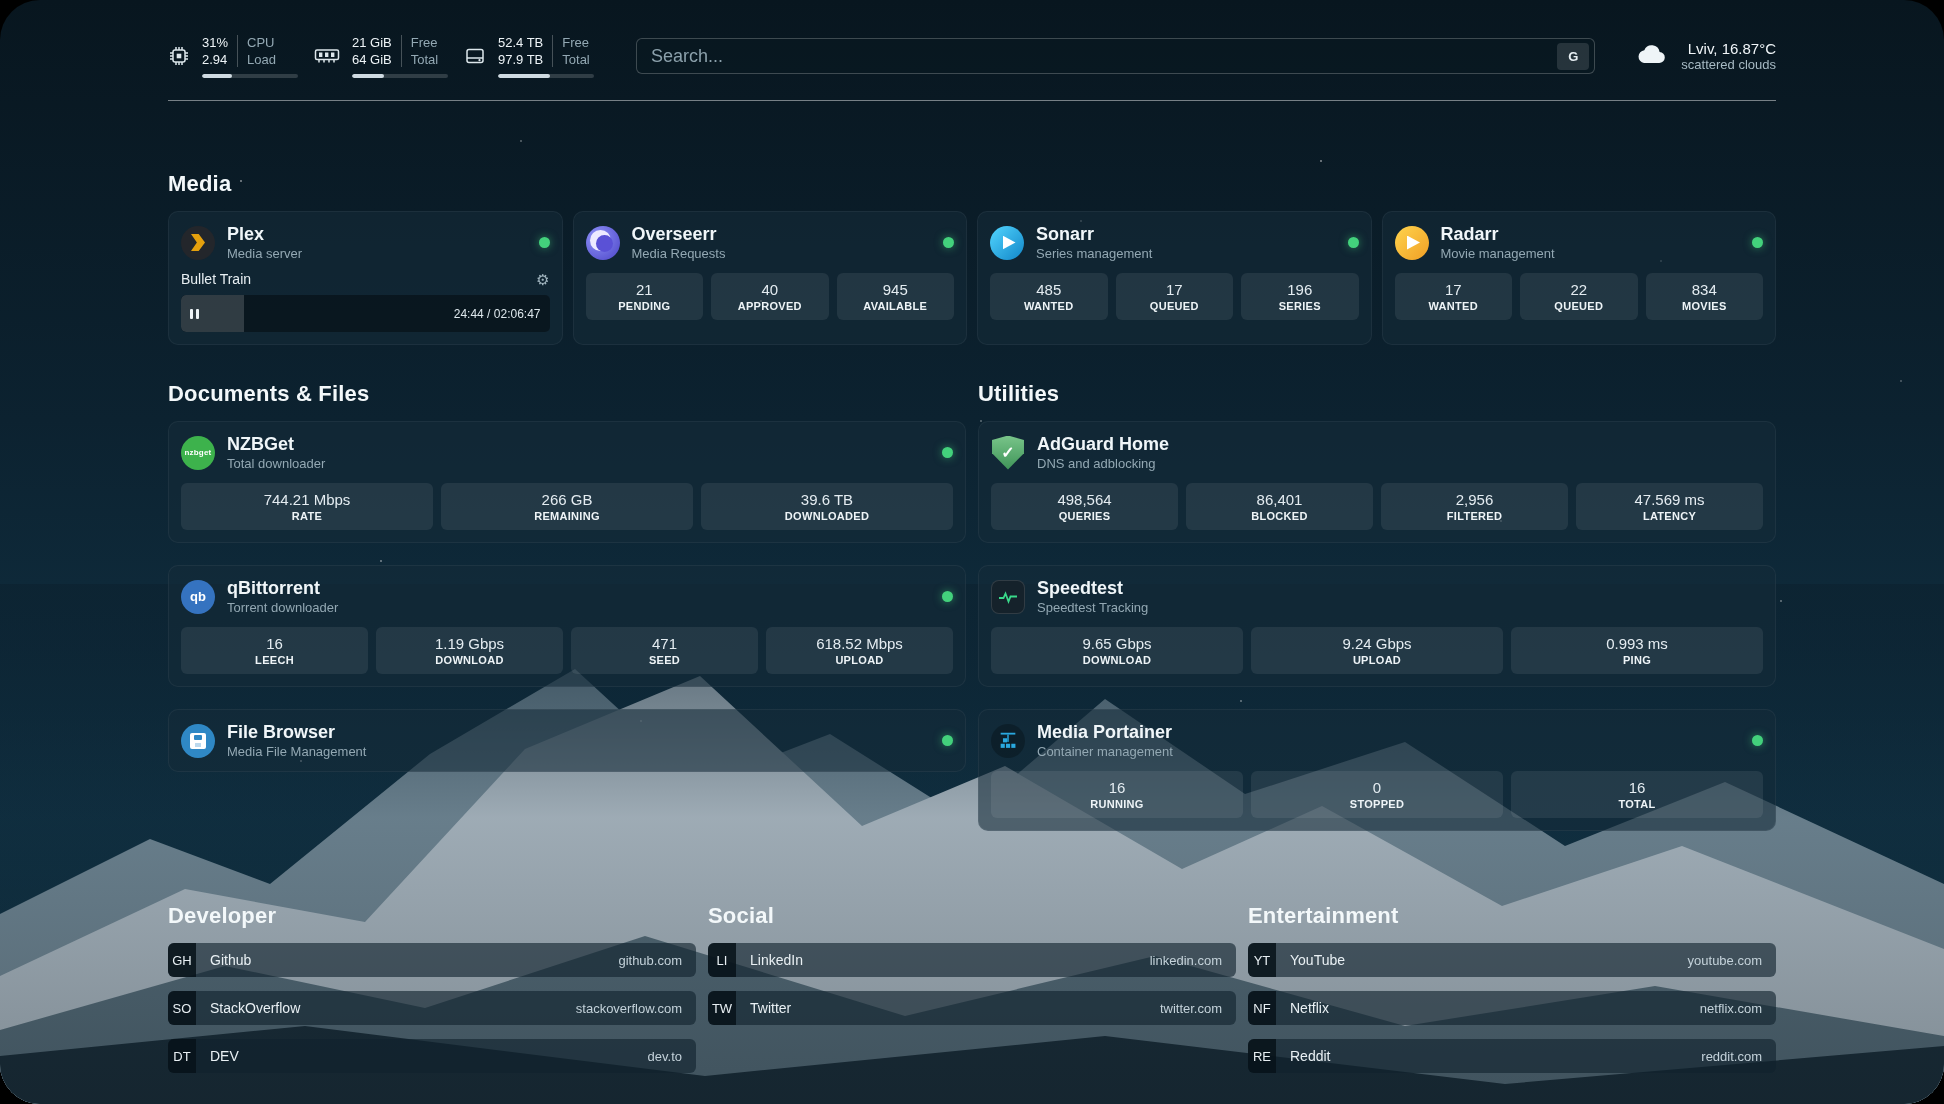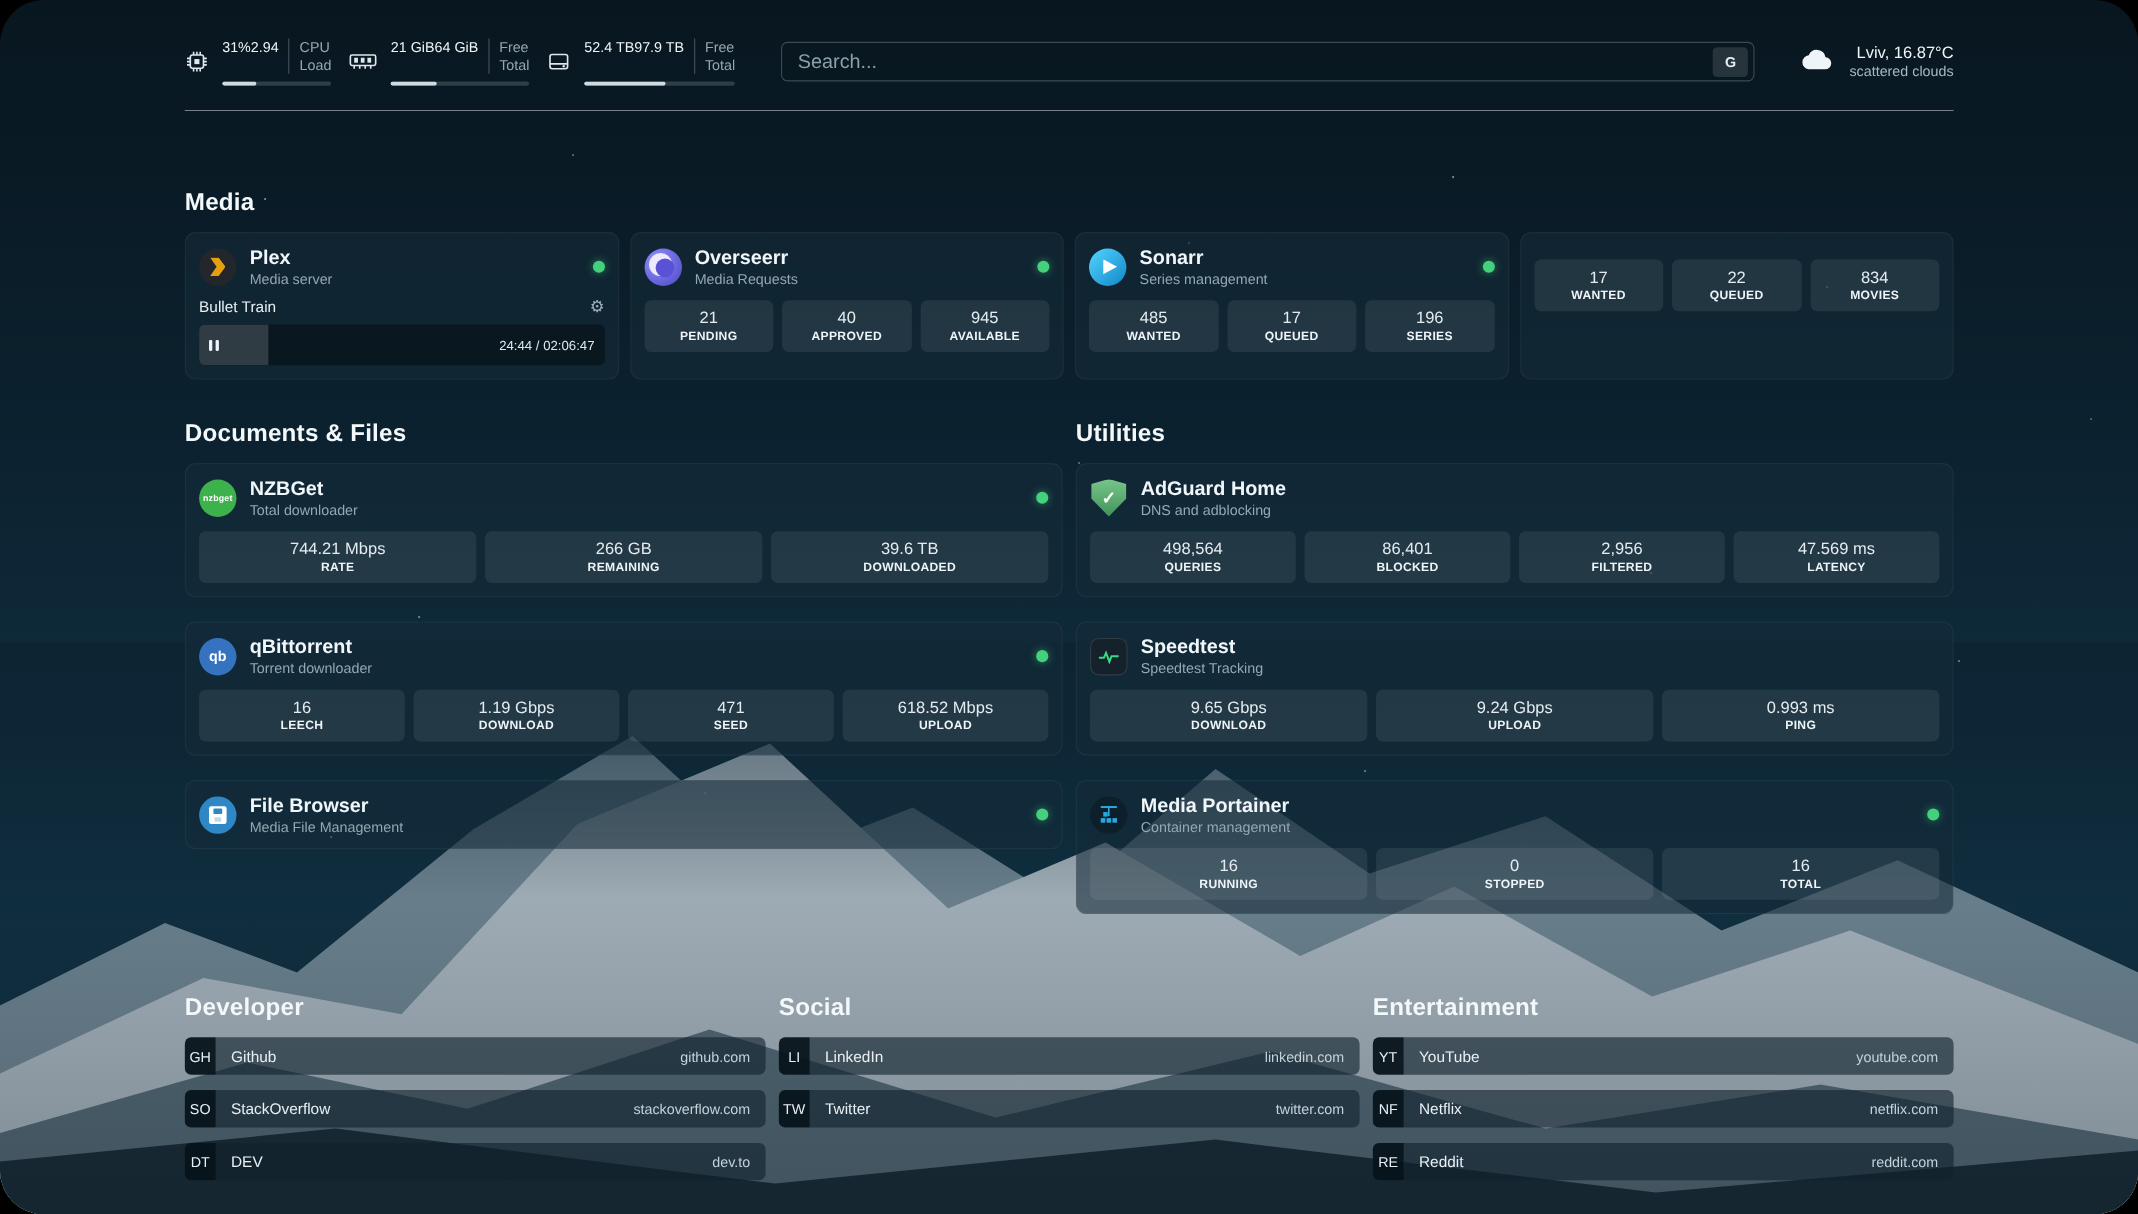--- a/index.html
+++ b/index.html
@@ -17,21 +17,21 @@
     380px 560px 0 rgba(255,255,255,.45),880px 640px 0 rgba(255,255,255,.4),1500px 520px 0 rgba(255,255,255,.4),
     300px 760px 0 rgba(255,255,255,.55),640px 720px 0 rgba(255,255,255,.35),1240px 700px 0 rgba(255,255,255,.4),
     1780px 600px 0 rgba(255,255,255,.4),980px 420px 0 rgba(255,255,255,.35),1900px 380px 0 rgba(255,255,255,.3)}
   .content{position:relative;z-index:2;padding:0 168px 40px}
   
   .topbar{display:flex;align-items:center;padding-top:34px}
   .sys{display:flex;align-items:center;gap:12px;margin-right:16px}
   .sys-icon{color:#dde7ec;display:flex;align-items:center}
   .sys-body{display:flex;flex-direction:column;min-width:96px}
   .sys-grid{display:flex;align-items:stretch;font-size:13px;line-height:17px}
-  .sys-vals{display:flex;flex-direction:row;color:#eef4f7}
+  .sys-vals{display:flex;flex-direction:column;color:#eef4f7}
   .sys-sep{width:1px;background:rgba(255,255,255,.25);margin:1px 9px}
   .sys-labs{display:flex;flex-direction:column;color:#93a8b3}
   .sys-bar{height:4px;border-radius:2px;background:rgba(255,255,255,.16);margin-top:6px;overflow:hidden}
   .sys-bar i{display:block;height:100%;background:#cfdae1;border-radius:2px}
   .search{flex:1;display:flex;align-items:center;margin:0 40px 0 26px;height:36px;background:rgba(9,24,33,.7);
     border:1px solid rgba(255,255,255,.22);border-radius:6px;padding-right:5px}
   .search input{flex:1;height:100%;background:transparent;border:none;outline:none;color:#dfe9ee;font-size:18px;padding:0 14px;font-family:"Liberation Sans",sans-serif}
   .search input::placeholder{color:#8ba0ab}
   .search .engine{width:32px;height:27px;border:none;border-radius:4px;background:rgba(255,255,255,.12);color:#e7eff3;
     font-size:13px;font-weight:600;cursor:pointer;font-family:"Liberation Sans",sans-serif}
@@ -292,20 +292,30 @@
               <div class="stat-l">QUEUED</div>
             </div>
             <div class="stat">
               <div class="stat-v">196</div>
               <div class="stat-l">SERIES</div>
             </div>
           </div>
         </div>
 
         <div class="card">
+          <div class="card-head">
+            <span class="app-icon ic-radarr">
+                <i></i>
+              </span>
+            <div class="app-titles">
+              <div class="app-name">Radarr</div>
+              <div class="app-sub">Movie management</div>
+            </div>
+            <span class="dot"></span>
+          </div>
           <div class="stats">
             <div class="stat">
               <div class="stat-v">17</div>
               <div class="stat-l">WANTED</div>
             </div>
             <div class="stat">
               <div class="stat-v">22</div>
               <div class="stat-l">QUEUED</div>
             </div>
             <div class="stat">

